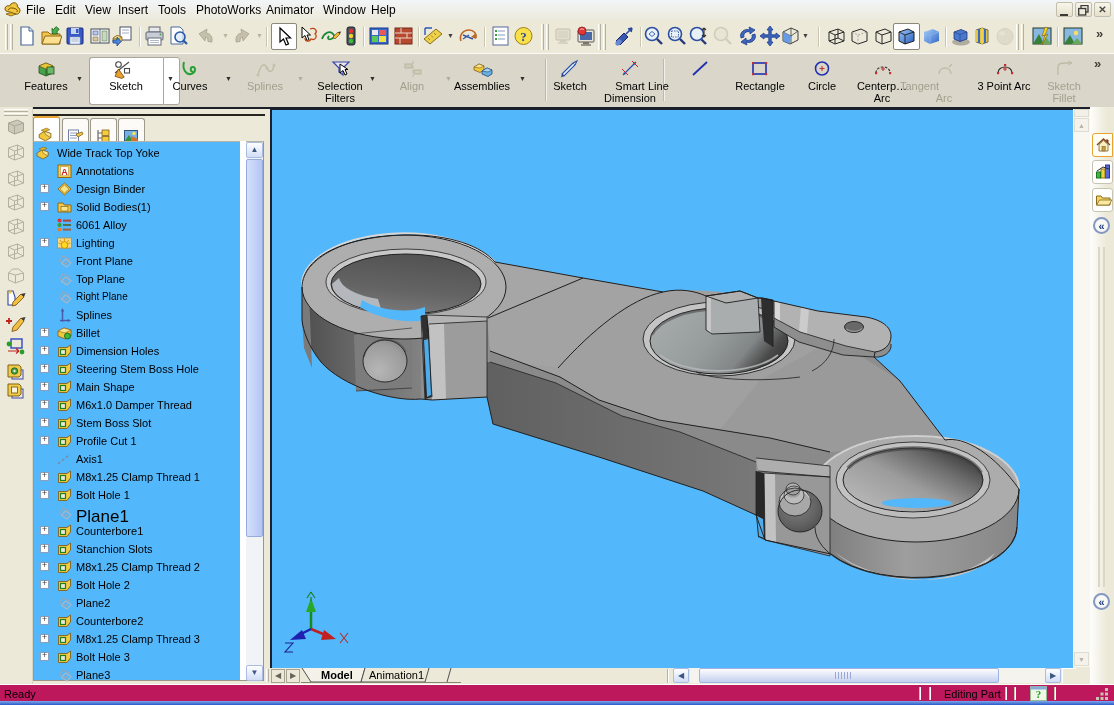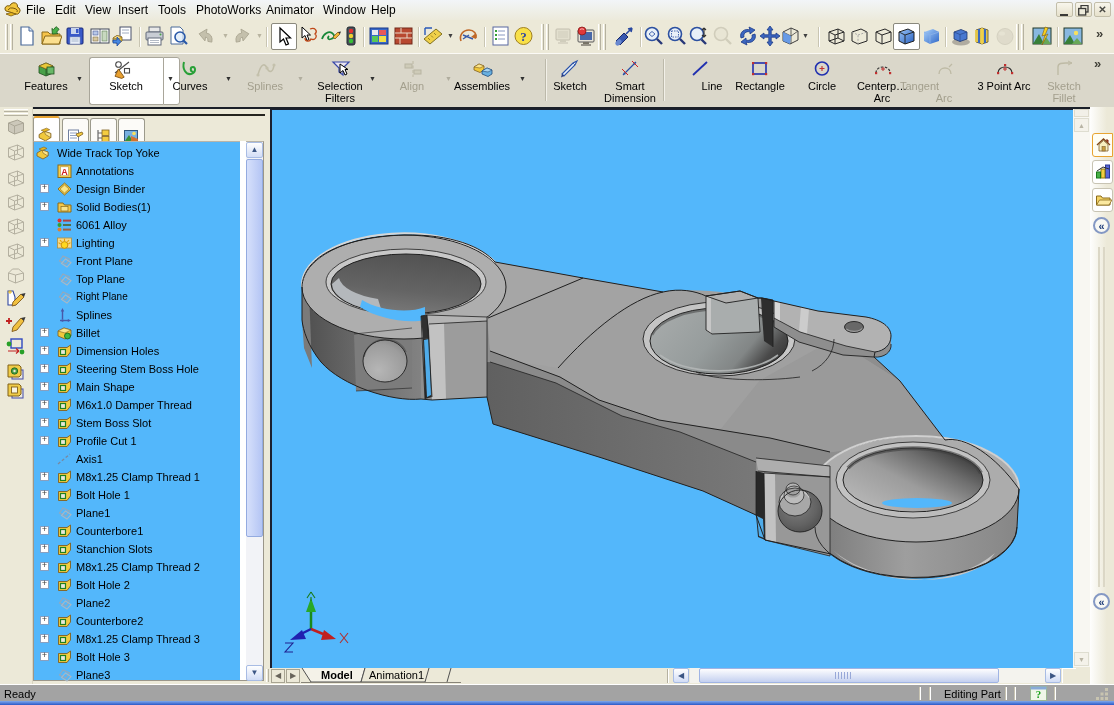--- a/index.html
+++ b/index.html
@@ -18,21 +18,21 @@
 #cmdline { position:absolute; left:0; top:107px; width:1114px; height:2px; background:#1a1f28; }
 #main { position:absolute; left:0; top:107px; width:1114px; height:577px; background:#ece9d8; }
 #treetabs { position:absolute; left:33px; top:9px; width:232px; height:26px; }
 .ttab { position:absolute; top:2px; width:27px; height:23px; background:#fcfbf8;
   border:1px solid #9c9a8c; border-bottom:none; border-radius:3px 3px 0 0; }
 .ttab.act { top:0px; height:25px; border-top:2px solid #e8a432; background:#fff; }
 #tree { position:absolute; left:33px; top:34px; width:231px; height:540px;
   background:#53b7fb; border:1px solid #9a968a; border-top:1px solid #b8b4a8; }
 #viewport { position:absolute; left:270px; top:2px; width:803px; height:559px;
   background:#53b7fb; border-left:2px solid #1a2030; border-top:1px solid #1a2030; }
-#statusbar { position:absolute; left:0; top:684px; width:1114px; height:17px; background:#a3a3a3;
+#statusbar { position:absolute; left:0; top:684px; width:1114px; height:17px; background:#be185d;
   border-top:1px solid #fff; font-size:11px; color:#000; }
 #bluestrip { position:absolute; left:0; top:701px; width:1114px; height:4px;
   background:linear-gradient(#7fa8ec,#2a59c8); }
 </style>
 </head>
 <body>
 <div id="app">
   <div id="menubar">
     <svg class="mi" style="left:3px;top:1px" width="19" height="18" viewBox="0 0 19 18">
       <path d="M3 10 Q1 8 2.5 6 Q4 4 6.5 5 L8 3 Q10 1 12.5 2 Q15 3 14.5 6 L16 7 Q18 9 16.5 11.5 Q15 14 12 13 L7 11 Z" fill="#f2c63e" stroke="#7a5a10" stroke-width="1"></path>
@@ -372,21 +372,21 @@
         <path d="M3 16 L16 3" stroke="#2850a8" stroke-width="1.2"></path>
         <path d="M3 16 L6 15 L4 13 Z M16 3 L13 4 L15 6 Z" fill="#2850a8"></path>
         <path d="M2 10 L8 16 M12 2 L18 8" stroke="#d02020" stroke-width="1"></path>
       </svg>
 <span style="position:absolute;left:586px;top:26px;width:88px;text-align:center;font-size:11px;color:#000">Smart</span>
 <span style="position:absolute;left:586px;top:38px;width:88px;text-align:center;font-size:11px;color:#000">Dimension</span>
 <div style="position:absolute;left:663px;top:5px;width:2px;height:42px;border-left:1px solid #bcb9aa;border-right:1px solid #f2f0e8"></div>
 <svg style="position:absolute;left:690px;top:5px" width="20" height="19" viewBox="0 0 20 19">
         <line x1="3" y1="16" x2="17" y2="3" stroke="#2030b0" stroke-width="1.8"></line>
       </svg>
-<span style="position:absolute;left:680px;top:26px;width:64px;text-align:center;font-size:11px;color:#000">Line</span>
+<span style="position:absolute;left:648px;top:26px;width:64px;font-size:11px;color:#000">Line</span>
 <svg style="position:absolute;left:750px;top:5px" width="20" height="19" viewBox="0 0 20 19">
         <rect x="3" y="4" width="13" height="11" fill="none" stroke="#2030b0" stroke-width="1.6"></rect>
         <g fill="#c03030">
           <rect x="2" y="3" width="2.2" height="2.2"></rect>
           <rect x="15" y="3" width="2.2" height="2.2"></rect>
           <rect x="2" y="14" width="2.2" height="2.2"></rect>
           <rect x="15" y="14" width="2.2" height="2.2"></rect>
         </g>
       </svg>
 <span style="position:absolute;left:728px;top:26px;width:64px;text-align:center;font-size:11px;color:#000">Rectangle</span>
@@ -653,21 +653,21 @@
 <div style="position:absolute;left:40px;top:383px;width:9px;height:9px;background:#fff;border:1px solid #88a0c0;font-size:9px;line-height:7px;text-align:center;color:#404040;font-family:'Liberation Mono',monospace">+</div>
       <svg style="position:absolute;left:56px;top:380px" width="17" height="16" viewBox="0 0 17 16">
         <path d="M2.5 4.5 L11 4.5 L14.5 2 L14.5 9 L11 13.5 L2.5 13.5 Z" fill="#f4cc40" stroke="#806020" stroke-width="0.9"></path>
         <rect x="4.5" y="6.5" width="5" height="5" fill="#e8e8d8" stroke="#208020" stroke-width="1.2"></rect>
       </svg>
       <span style="position:absolute;left:76px;top:382px;font-size:11px;color:#000;white-space:nowrap">Bolt Hole 1</span>
 <svg style="position:absolute;left:56px;top:398px" width="17" height="16" viewBox="0 0 17 16">
         <path d="M7 3 L13.5 6 L10 11 L3.5 8 Z" fill="none" stroke="#98a8b8" stroke-width="1.1"></path>
         <path d="M9.5 6 L15 9.5 L11 14 L5.5 10.5 Z" fill="none" stroke="#aab8c4" stroke-width="1.1"></path>
       </svg>
-      <span style="position:absolute;left:76px;top:400px;font-size:11px;color:#000;white-space:nowrap">Plane1</span>
+      <span style="position:absolute;left:76px;top:400px;font-size:17px;color:#000;white-space:nowrap">Plane1</span>
 <div style="position:absolute;left:40px;top:419px;width:9px;height:9px;background:#fff;border:1px solid #88a0c0;font-size:9px;line-height:7px;text-align:center;color:#404040;font-family:'Liberation Mono',monospace">+</div>
       <svg style="position:absolute;left:56px;top:416px" width="17" height="16" viewBox="0 0 17 16">
         <path d="M2.5 4.5 L11 4.5 L14.5 2 L14.5 9 L11 13.5 L2.5 13.5 Z" fill="#f4cc40" stroke="#806020" stroke-width="0.9"></path>
         <rect x="4.5" y="6.5" width="5" height="5" fill="#e8e8d8" stroke="#208020" stroke-width="1.2"></rect>
       </svg>
       <span style="position:absolute;left:76px;top:418px;font-size:11px;color:#000;white-space:nowrap">Counterbore1</span>
 <div style="position:absolute;left:40px;top:437px;width:9px;height:9px;background:#fff;border:1px solid #88a0c0;font-size:9px;line-height:7px;text-align:center;color:#404040;font-family:'Liberation Mono',monospace">+</div>
       <svg style="position:absolute;left:56px;top:434px" width="17" height="16" viewBox="0 0 17 16">
         <path d="M2.5 4.5 L11 4.5 L14.5 2 L14.5 9 L11 13.5 L2.5 13.5 Z" fill="#f4cc40" stroke="#806020" stroke-width="0.9"></path>
         <rect x="4.5" y="6.5" width="5" height="5" fill="#e8e8d8" stroke="#208020" stroke-width="1.2"></rect>

